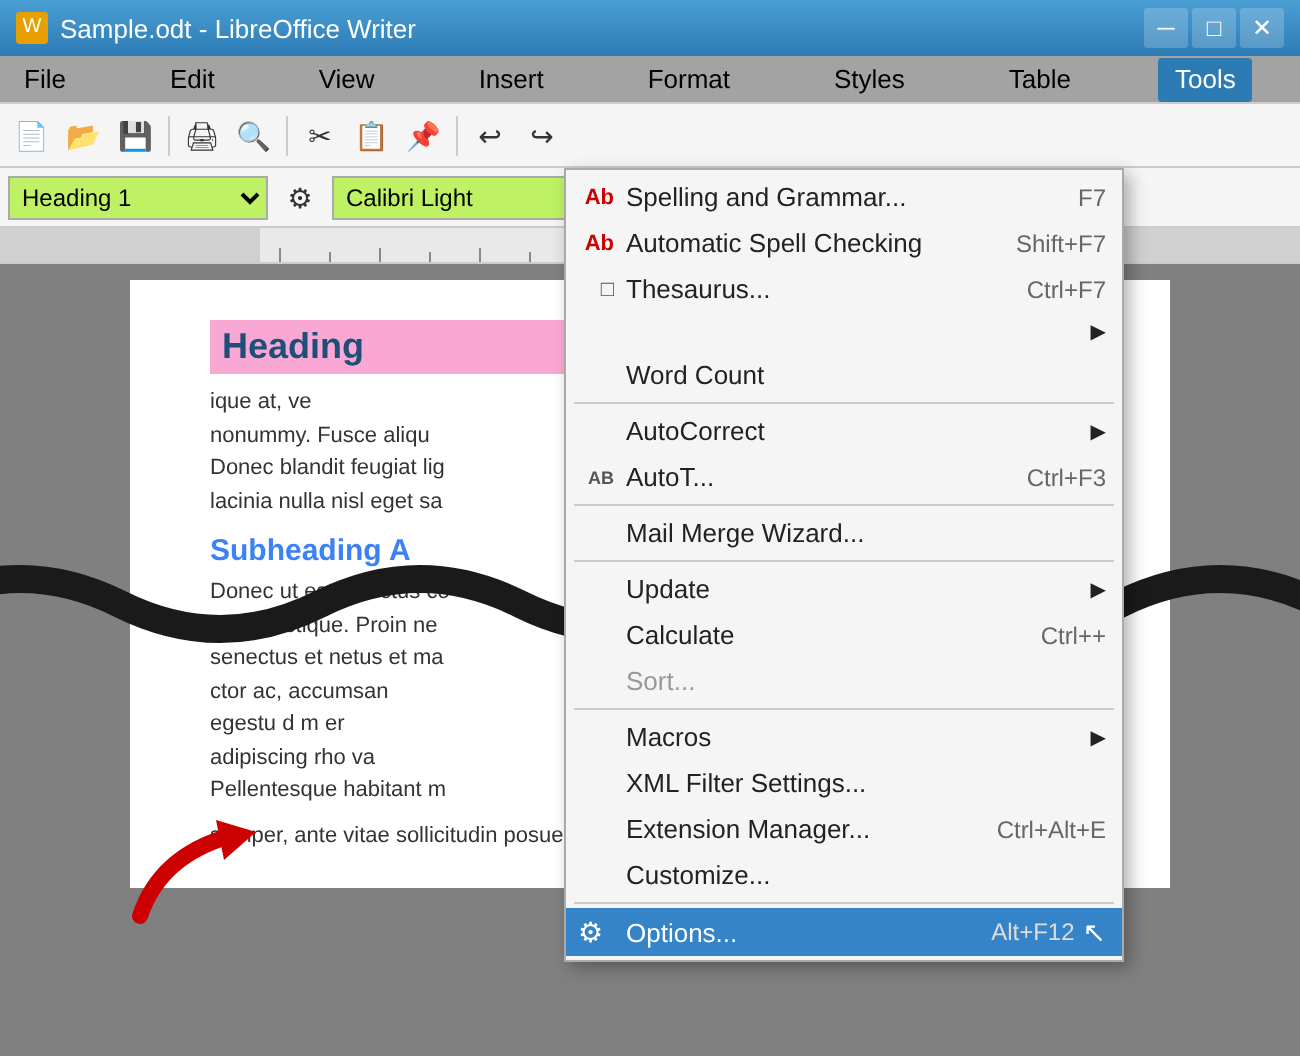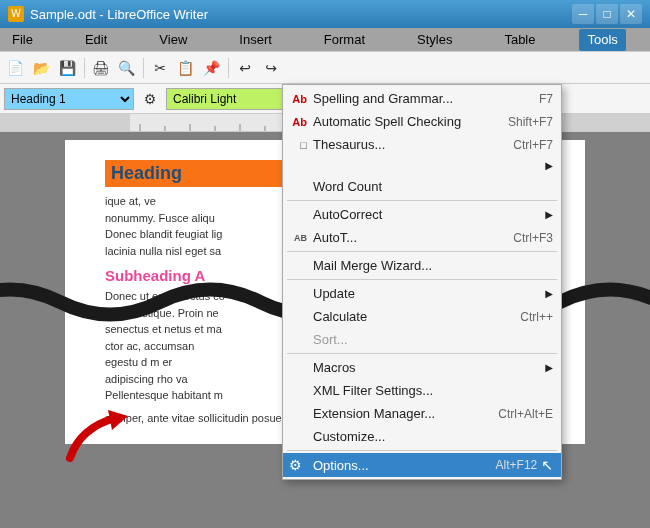--- a/index.html
+++ b/index.html
@@ -101,21 +101,21 @@
       padding: 2px 4px;
       display: flex;
       align-items: center;
       gap: 4px;
       height: 30px;
     }
     .style-select {
       width: 130px; height: 22px;
       font-size: 12px;
       border: 1px solid #aaa;
-      background: #7dd3fc;
+      background: #bef264;
       padding: 0 2px;
     }
     .font-select {
       width: 130px; height: 22px;
       font-size: 12px;
       border: 1px solid #aaa;
       background: #bef264;
       padding: 0 2px;
     }
     .font-size-input {
@@ -159,21 +159,21 @@
     .doc-body {
       font-size: 11px;
       line-height: 1.5;
       color: #333;
       overflow: hidden;
     }
 
     .subheading {
       font-size: 15px;
       font-weight: bold;
-      color: #ec4899;
+      color: #3b82f6;
       margin: 8px 0 4px 0;
     }
 
     
     .wave-container {
       position: absolute;
       top: 140px;
       left: -20px;
       width: 700px;
       height: 60px;
@@ -353,21 +353,21 @@
       <line x1="515" y1="12" x2="515" y2="18"></line>
     </g>
   </svg>
 </div>
 
 <div class="content-area">
   <div class="content-wrapper">
 
     <div class="document">
       
-      <div style="background:#f97316; padding:3px 6px; margin-bottom:6px; display:inline-block; min-width:200px;">
+      <div style="background:#f9a8d4; padding:3px 6px; margin-bottom:6px; display:inline-block; min-width:200px;">
         <span style="font-size:18px; font-weight:bold; color:#1f4f78;">Heading</span>
       </div>
 
       
       <div style="display:flex; gap:10px;">
         <div style="flex:1; overflow:hidden;">
           <div class="doc-body">
             <span>ique at, ve</span><br>
             <span>nonummy. Fusce aliqu</span><br>
             <span>Donec blandit feugiat lig</span><br>

